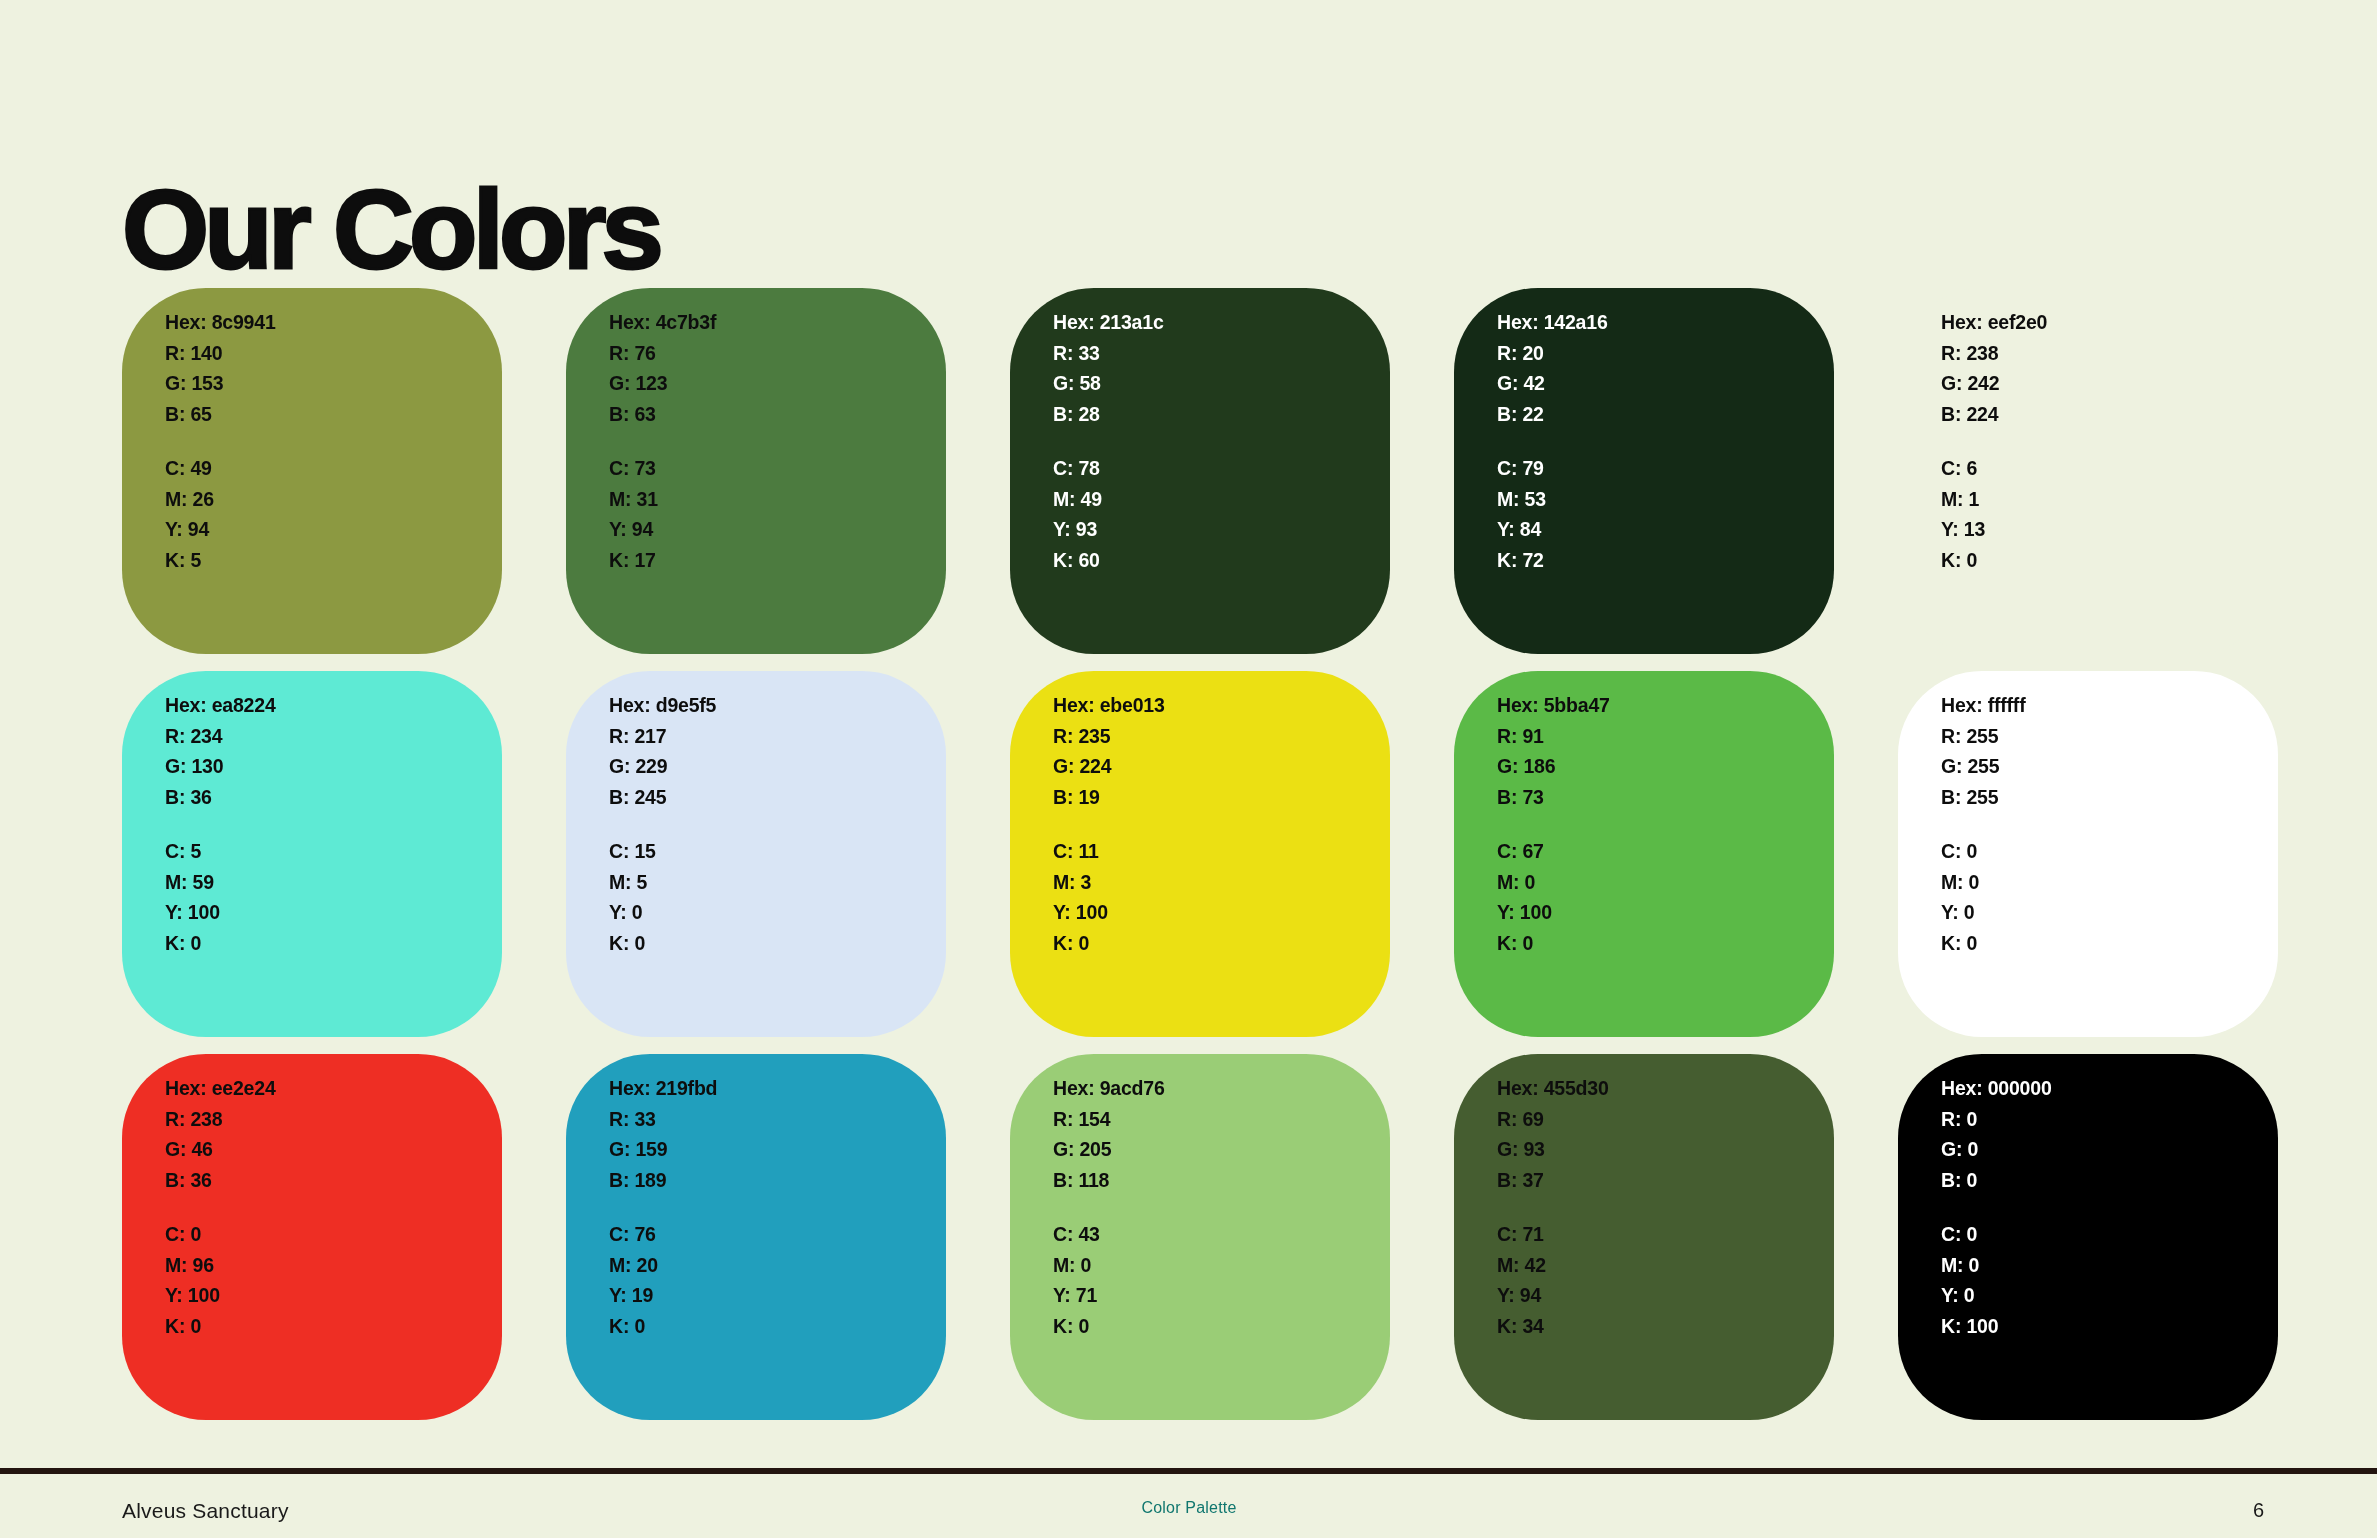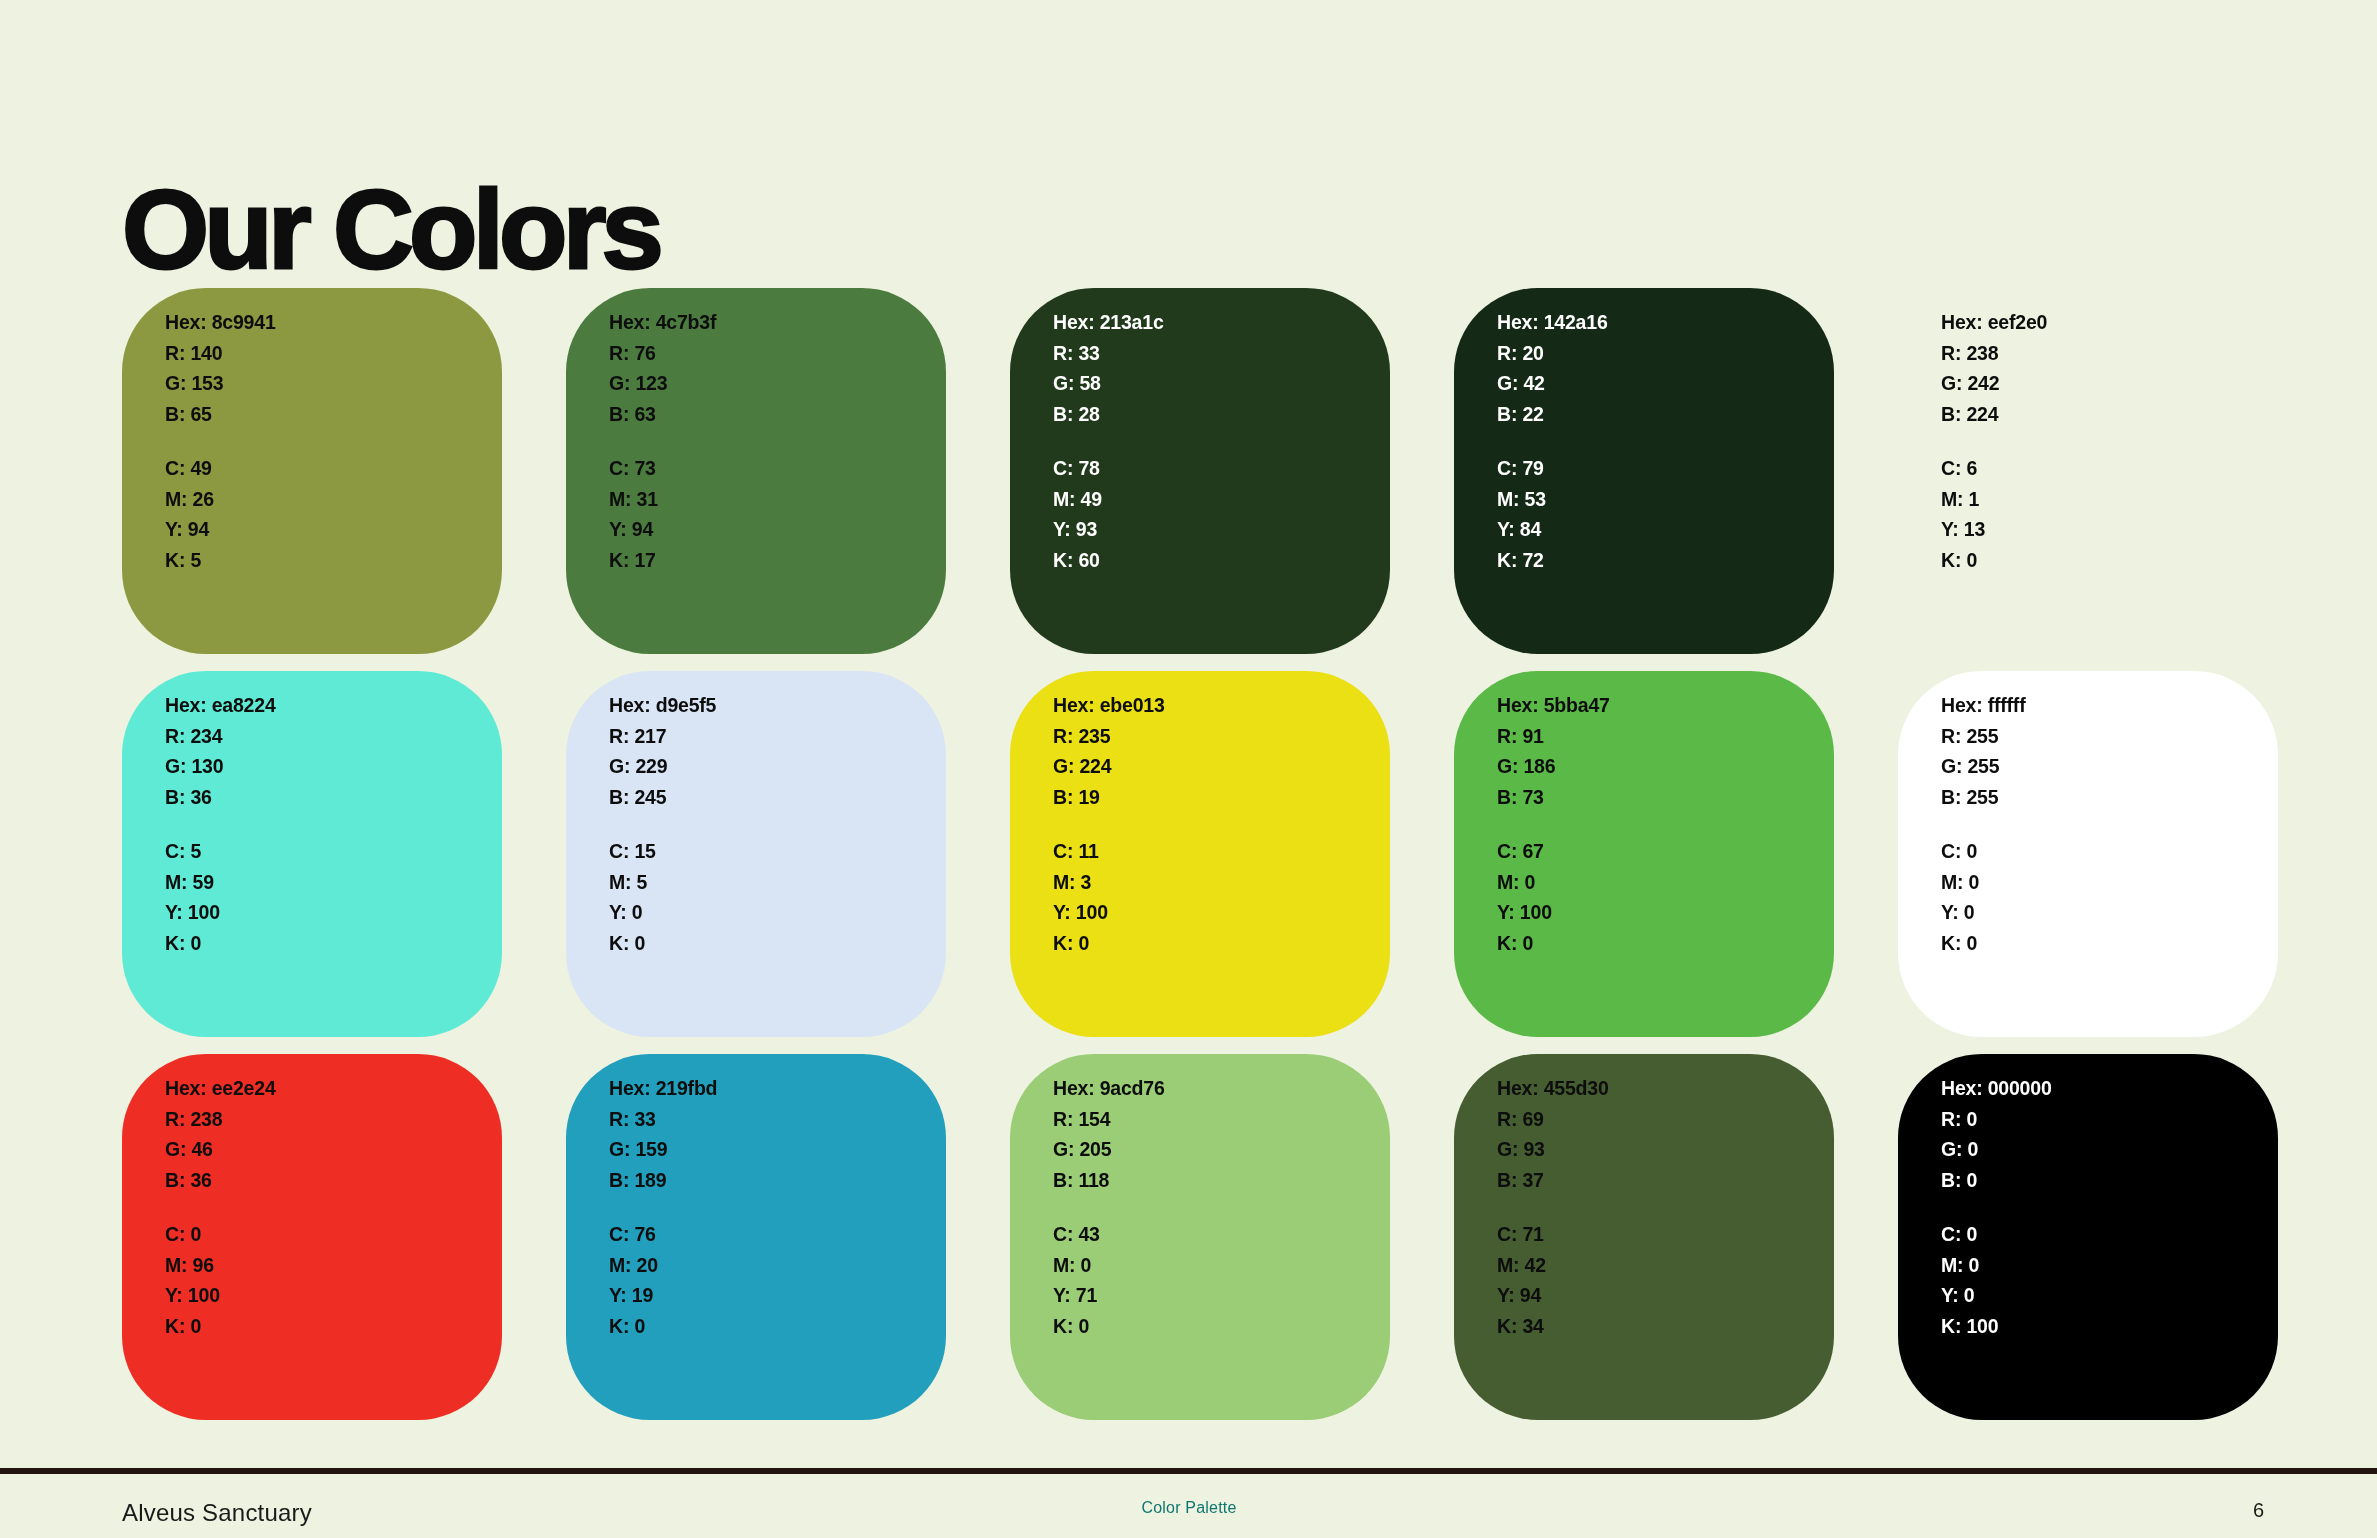--- a/index.html
+++ b/index.html
@@ -97,21 +97,21 @@
     left: 0;
     top: 1499px;
     width: 2378px;
     height: 40px;
   }
 
   .footer-left {
     position: absolute;
     left: 122px;
     top: 0;
-    font-size: 24px;
+    font-size: 21px;
     color: #1a1a1a;
     font-weight: 400;
     letter-spacing: 0.2px;
   }
 
   .footer-center {
     position: absolute;
     left: 0;
     top: 0;
     width: 2378px;

